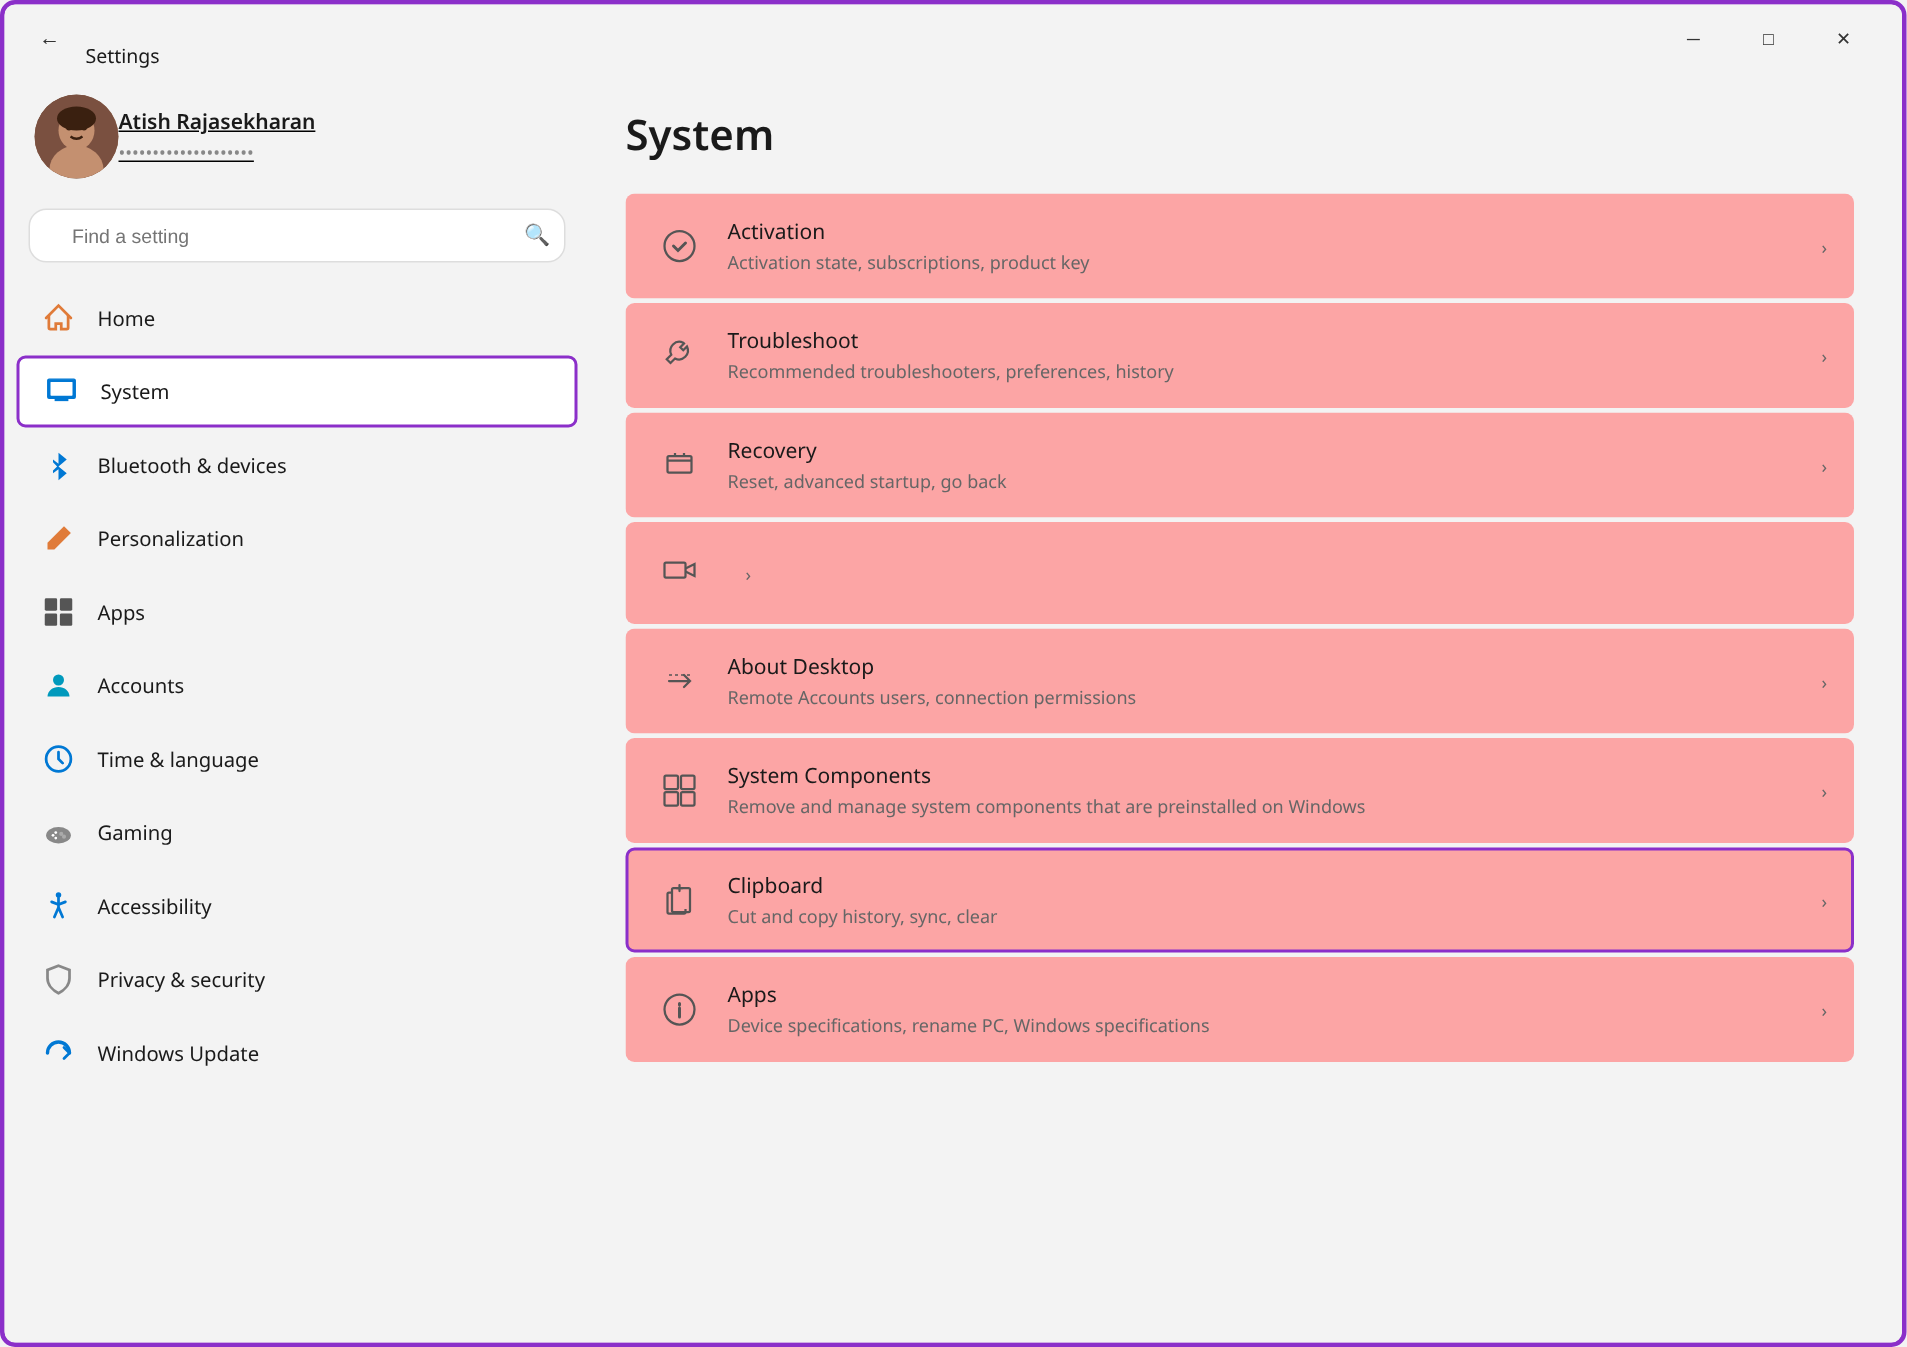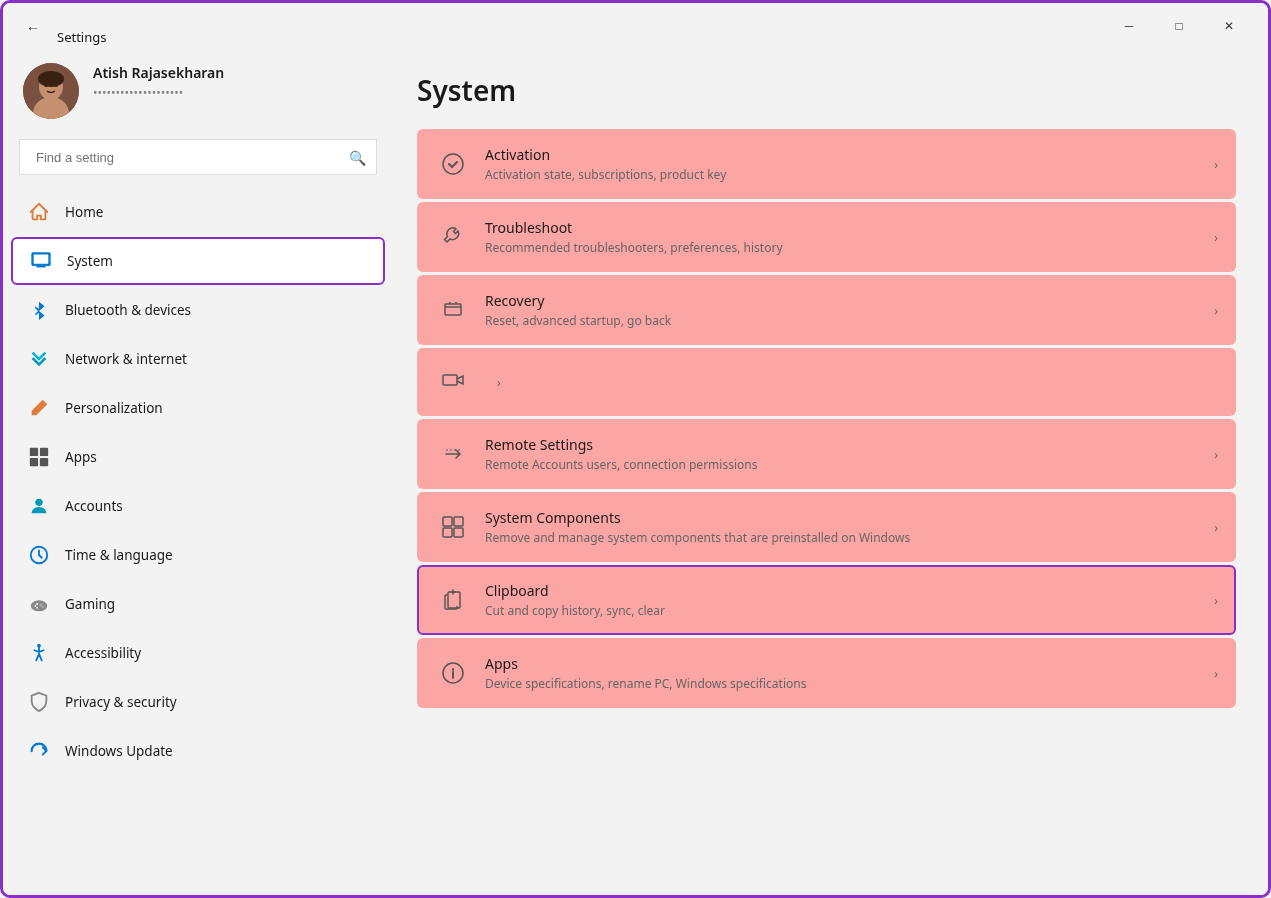--- a/index.html
+++ b/index.html
@@ -72,23 +72,23 @@
       flex-shrink: 0;
       background: #f3f3f3;
       display: flex;
       flex-direction: column;
       overflow-y: auto;
       padding-bottom: 20px;
     }
     
     .user-section {
       display: flex;
-      align-items: flex-start;
+      align-items: center;
       padding: 16px 20px 16px 20px;
-      gap: 14px;
+      text-decoration: underline;
     }
     .avatar {
       width: 56px; height: 56px;
       border-radius: 50%;
       background: #8b6f5e;
       overflow: hidden;
       flex-shrink: 0;
       display: flex; align-items: center; justify-content: center;
       font-size: 24px;
       color: white;
@@ -107,22 +107,22 @@
 
     
     .search-container {
       margin: 4px 16px 12px 16px;
       position: relative;
     }
     .search-input {
       width: 100%;
       height: 36px;
       border: 1px solid #ddd;
-      border-radius: 0;
-      padding: 0 36px 0 16px;
+      border-radius: 12px;
+      padding: 0 36px 0 28px;
       font-size: 13px;
       background: white;
       outline: none;
       color: #333;
     }
     .search-icon-wrap {
       position: absolute;
       right: 10px; top: 50%;
       transform: translateY(-50%);
       color: #666;
@@ -293,29 +293,20 @@
           <div class="nav-item">
     <span class="nav-item-icon">
               <svg class="nav-icon-svg" viewBox="0 0 24 24" fill="none">
                 <path d="M12 3l6 5-6 5 6 5-6 5v-8l-4 3v-2l3-3-3-3v-2l4 3V3z" fill="#0078d4"></path>
               </svg>
             </span>
     <span class="nav-item-label">Bluetooth &amp; devices</span>
   </div>
           <div class="nav-item">
     <span class="nav-item-icon">
-              <svg class="nav-icon-svg" viewBox="0 0 24 24" fill="none">
-                <path d="M12 20l-8-8 2-2 6 6 6-6 2 2-8 8z" fill="#0099bc"></path>
-                <path d="M12 14L4 6l2-2 6 6 6-6 2 2-8 8z" fill="#00b4d8"></path>
-              </svg>
-            </span>
-    <span class="nav-item-label">Network &amp; internet</span>
-  </div>
-          <div class="nav-item">
-    <span class="nav-item-icon">
               <svg class="nav-icon-svg" viewBox="0 0 24 24">
                 <path d="M16 3l5 5-12 12H4v-5L16 3z" fill="#e07b39"></path>
               </svg>
             </span>
     <span class="nav-item-label">Personalization</span>
   </div>
           <div class="nav-item">
     <span class="nav-item-icon">
               <svg class="nav-icon-svg" viewBox="0 0 24 24">
                 <rect x="2" y="2" width="9" height="9" rx="1" fill="#555"></rect>
@@ -437,21 +428,21 @@
     <span class="setting-chevron">›</span>
   </div>
           <div class="setting-item">
     <span class="setting-icon">
               <svg width="24" height="24" viewBox="0 0 24 24" fill="none">
                 <path d="M5 12h14M15 8l4 4-4 4" stroke="#555" stroke-width="1.5" stroke-linecap="round" fill="none"></path>
                 <path d="M19 8L5 8" stroke="#555" stroke-width="1" stroke-dasharray="2,2"></path>
               </svg>
             </span>
     <div class="setting-text">
-      <div class="setting-title">Remote Settings</div>
+      <div class="setting-title">About Desktop</div>
       <div class="setting-desc">Remote Accounts users, connection permissions</div>
     </div>
     <span class="setting-chevron">›</span>
   </div>
           <div class="setting-item">
     <span class="setting-icon">
               <svg width="24" height="24" viewBox="0 0 24 24" fill="none">
                 <rect x="2" y="2" width="9" height="9" rx="1" stroke="#555" stroke-width="1.5"></rect>
                 <rect x="13" y="2" width="9" height="9" rx="1" stroke="#555" stroke-width="1.5"></rect>
                 <rect x="2" y="13" width="9" height="9" rx="1" stroke="#555" stroke-width="1.5"></rect>

